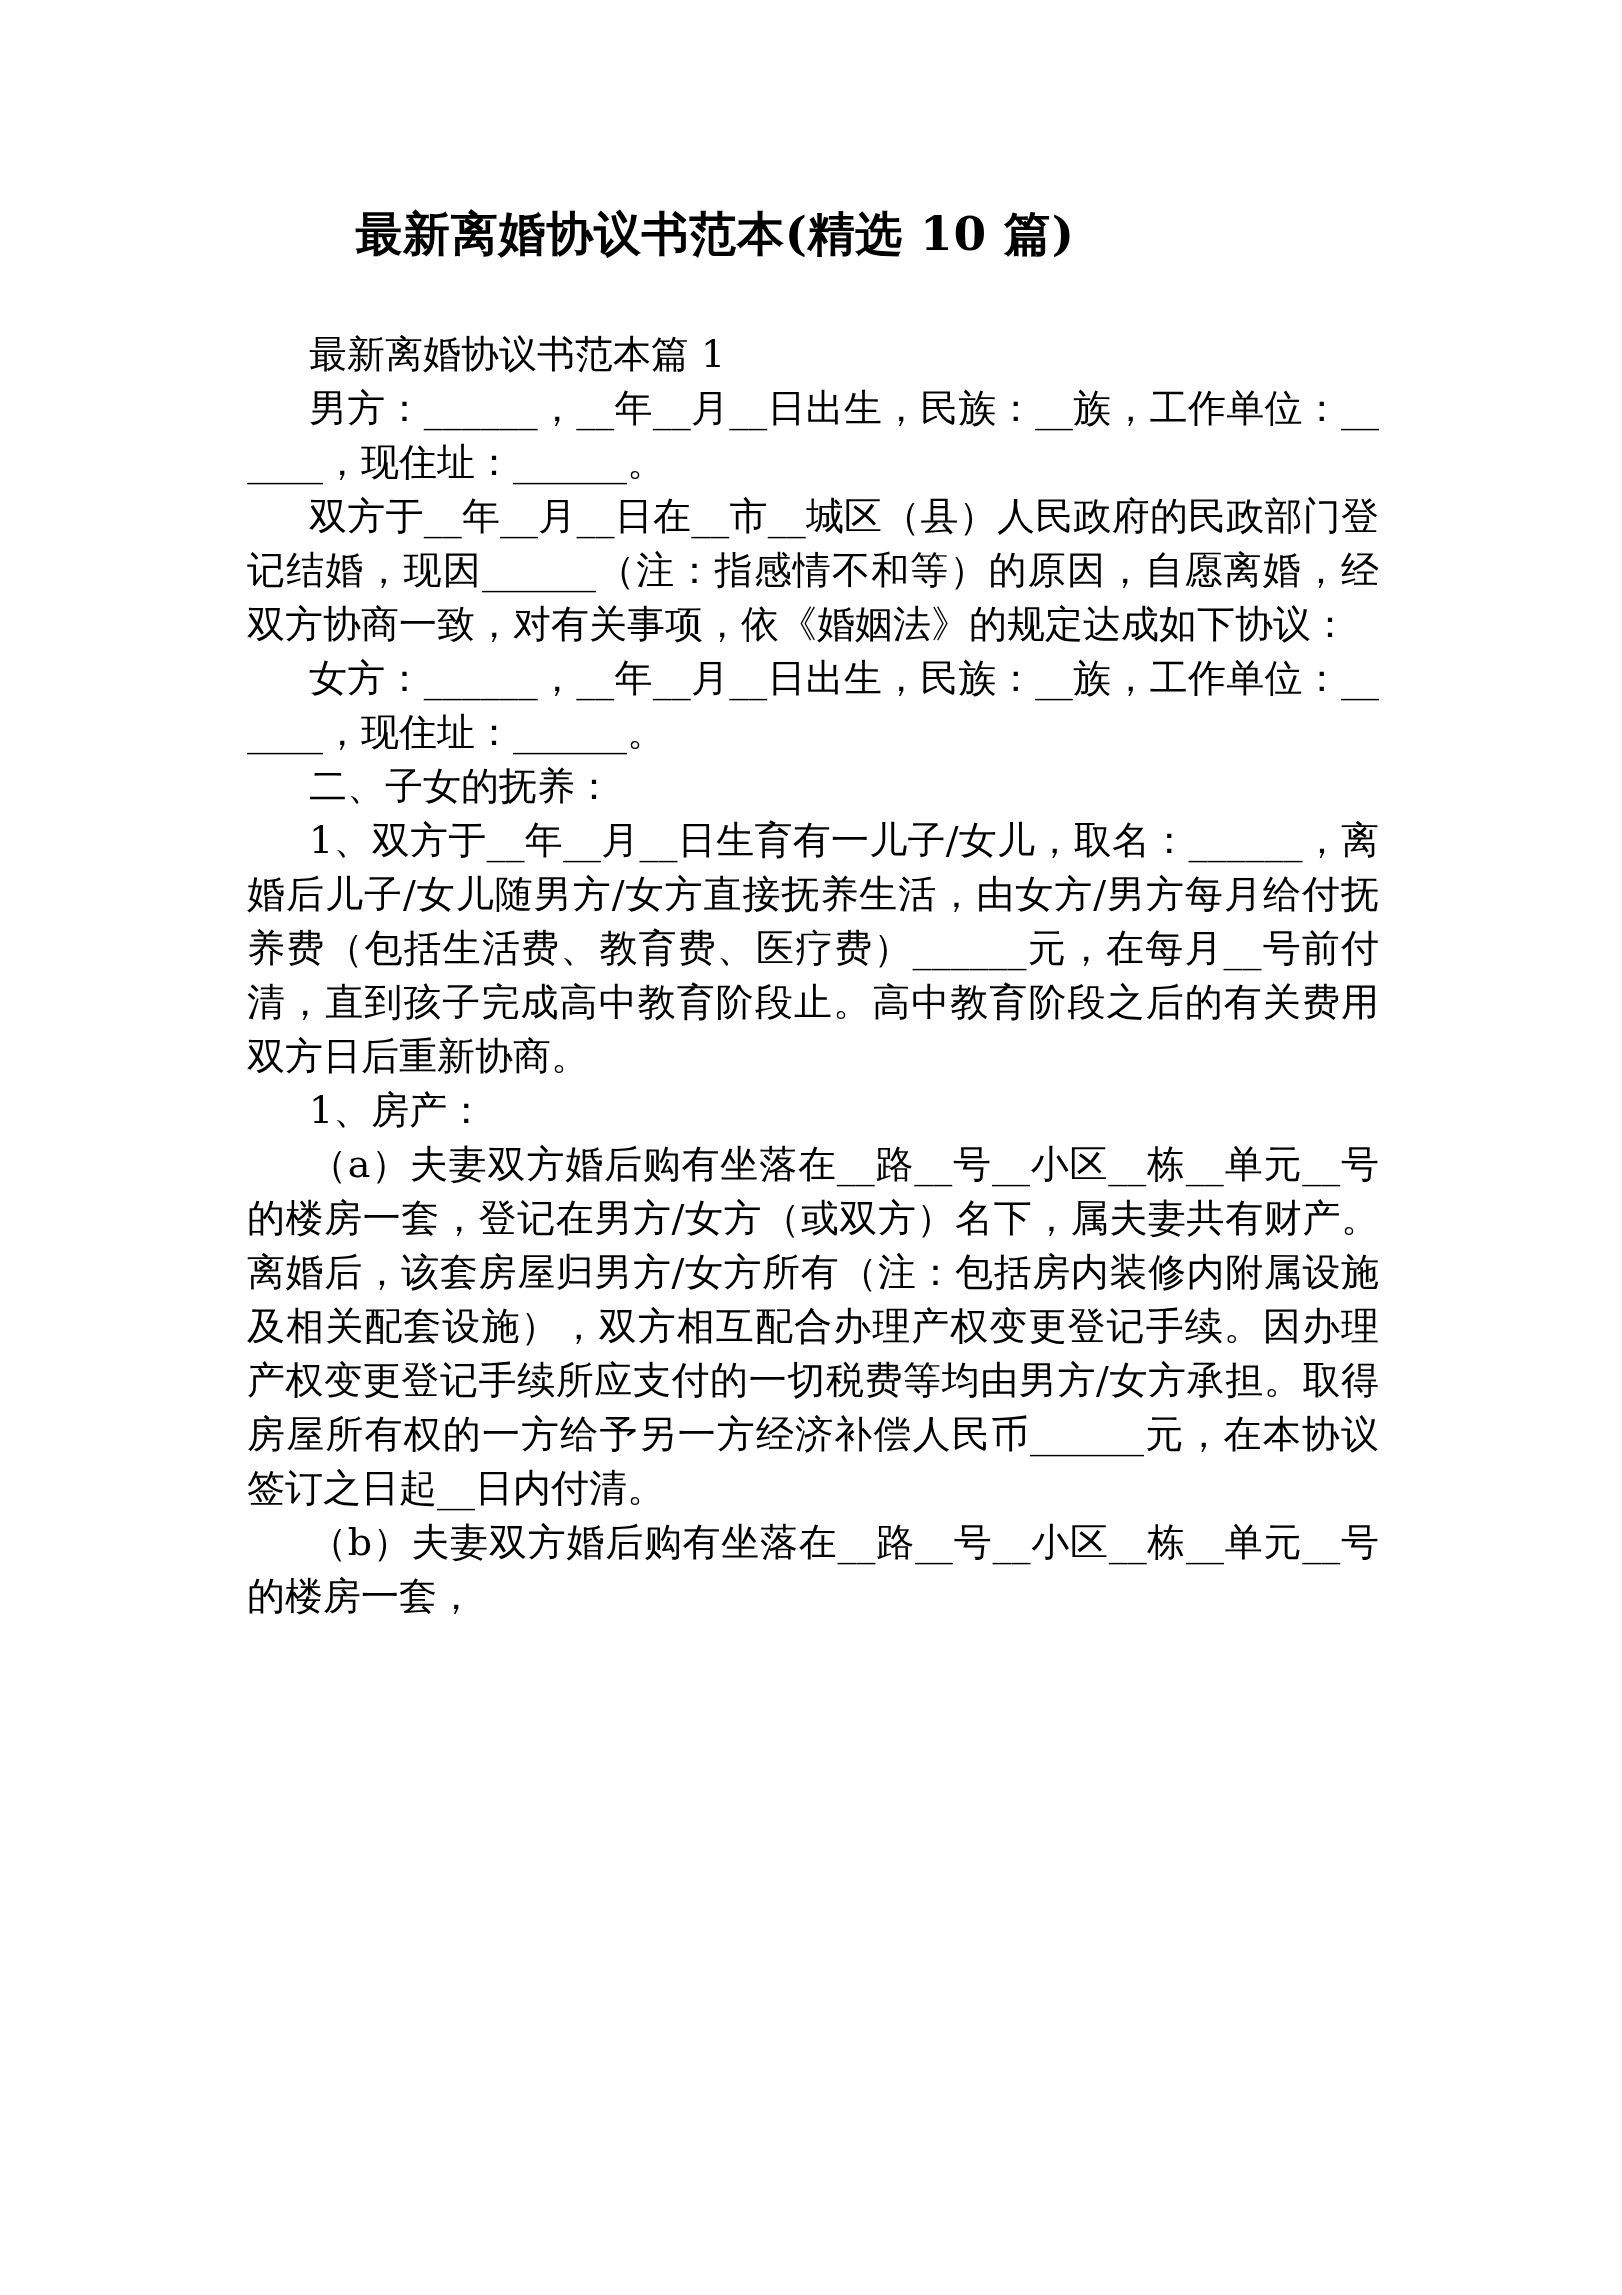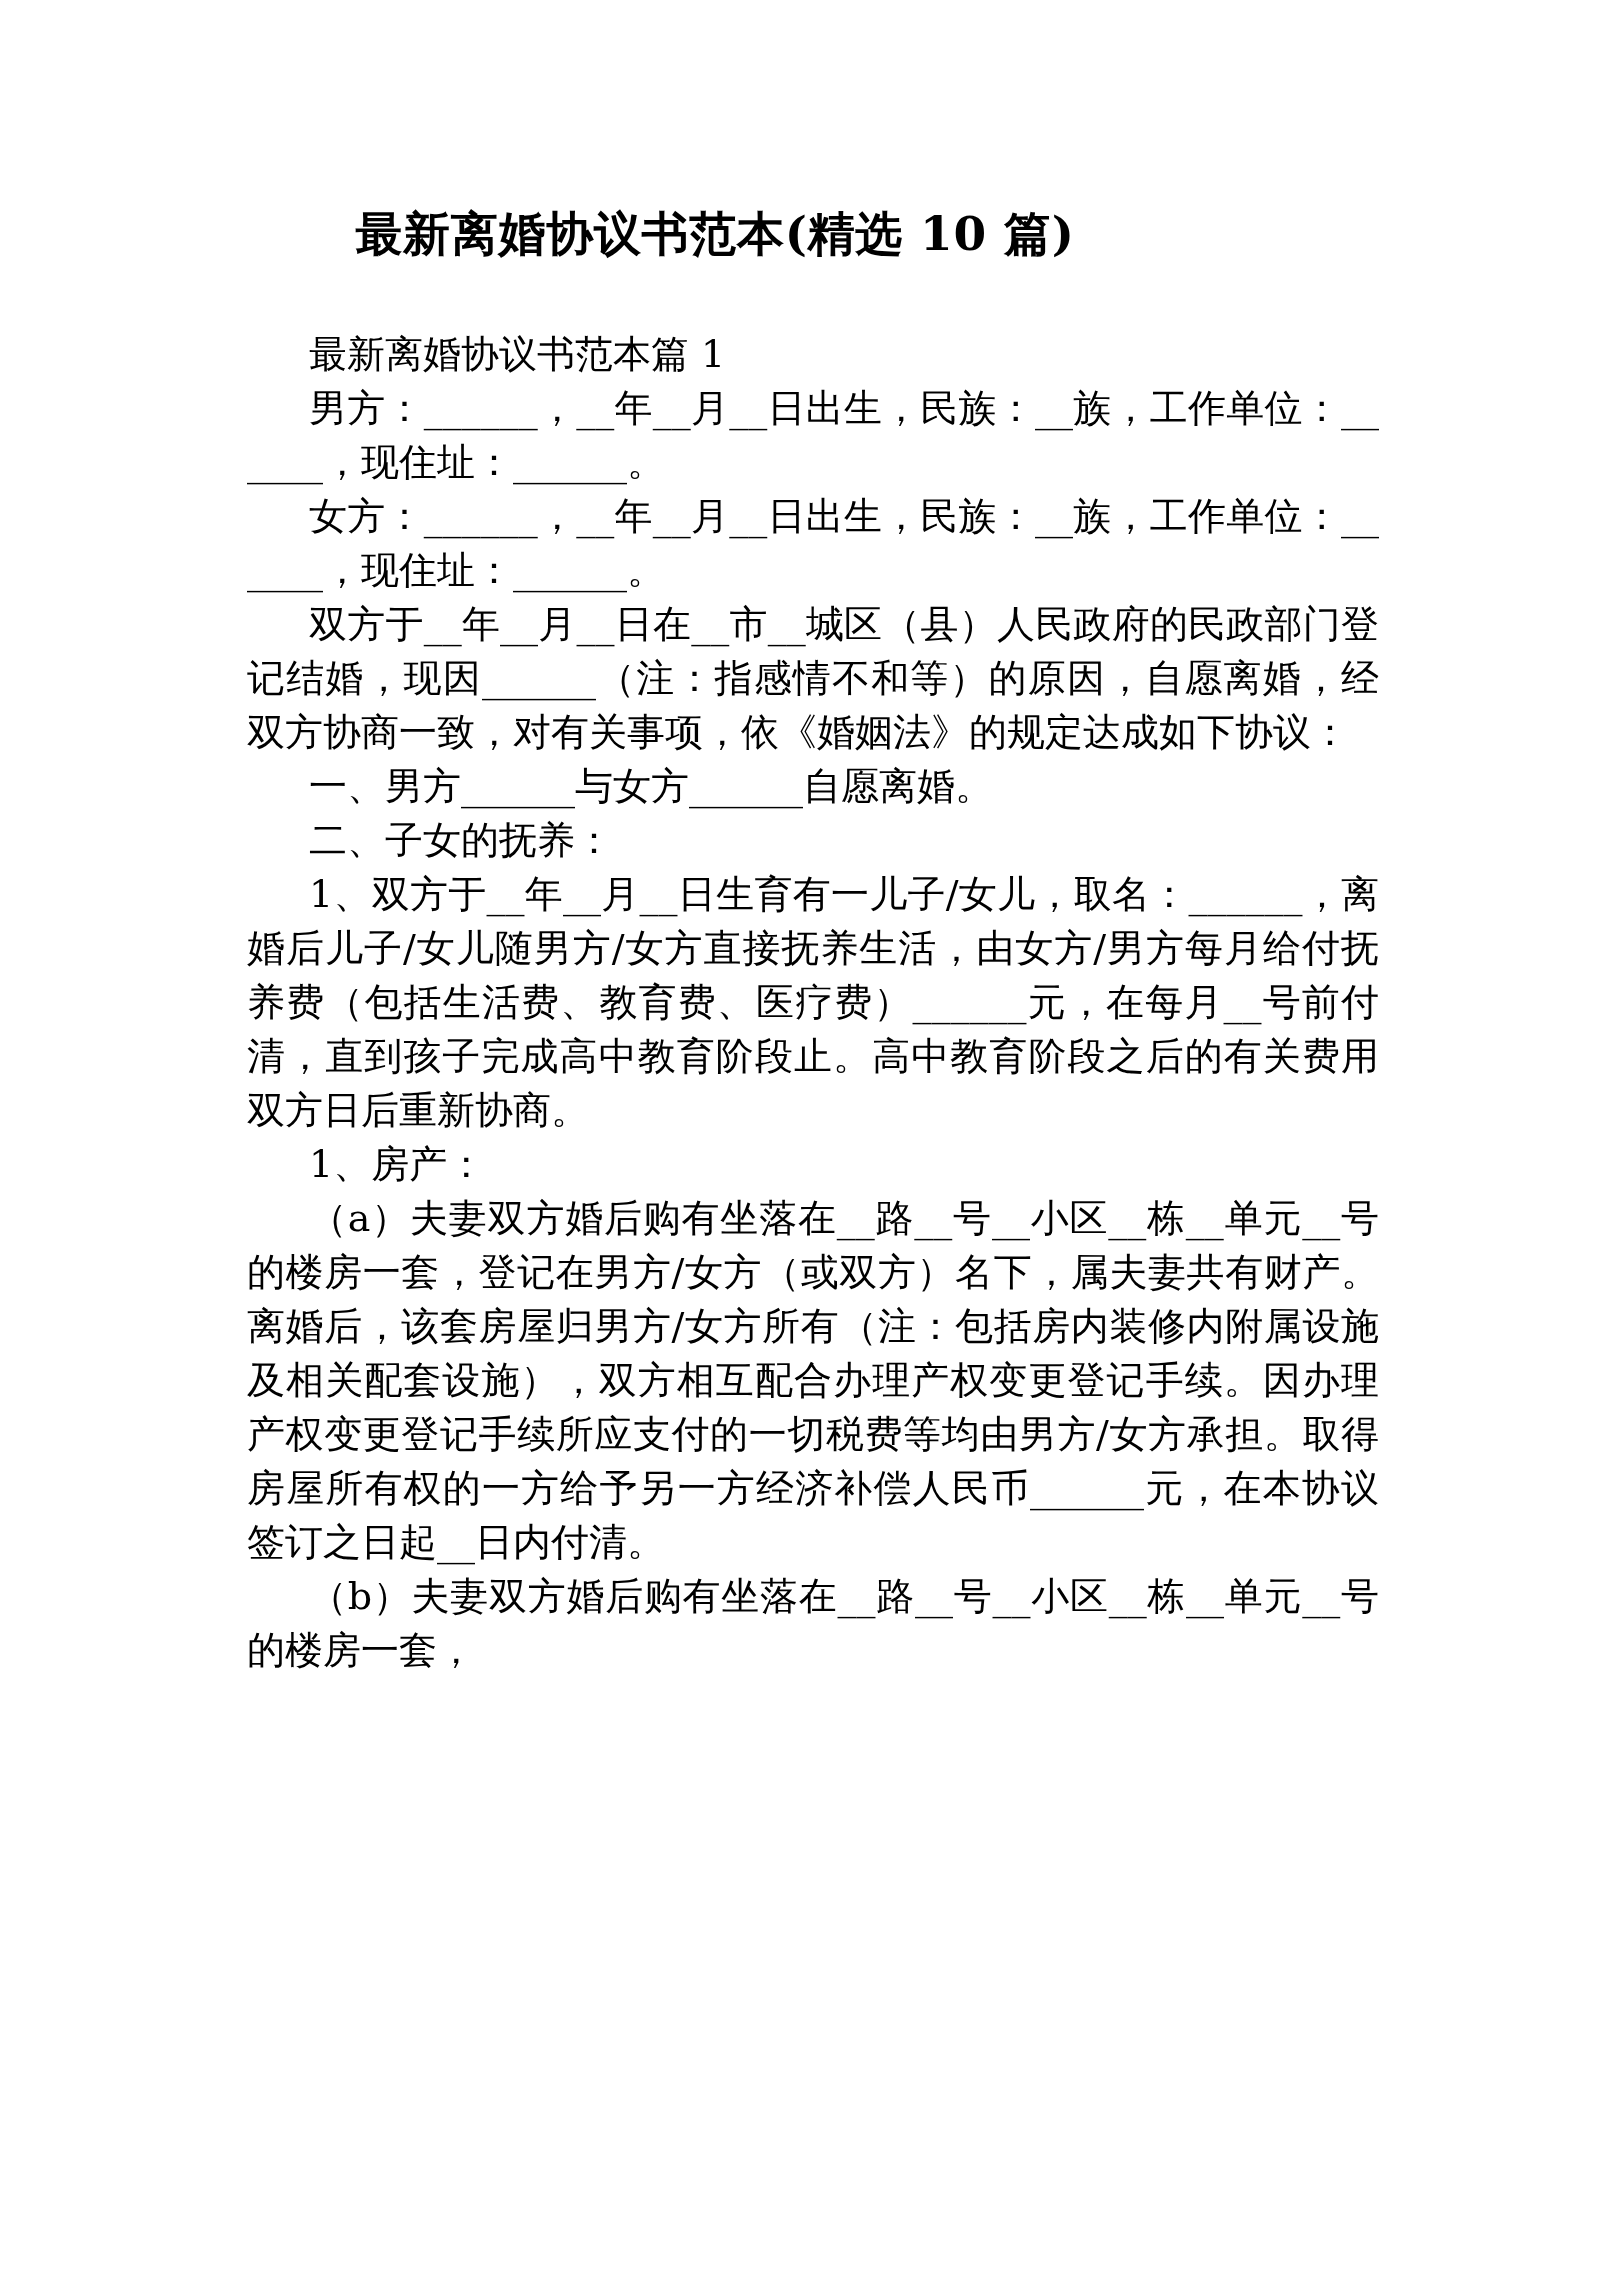--- a/index.html
+++ b/index.html
@@ -59,23 +59,22 @@
 </head>
 <body>
 
 <div class="page">
 
   <h1 class="doc-title">最新离婚协议书范本(精选 10 篇)</h1>
 
   <div class="body-block">
     <p class="para">最新离婚协议书范本篇 1</p>
     <p class="para">男方：______，__年__月__日出生，民族：__族，工作单位：______，现住址：______。</p>
+    <p class="para">双方于__年__月__日在__市__城区（县）人民政府的民政部门登记结婚，现因______（注：指感情不和等）的原因，自愿离婚，经双方协商一致，对有关事项，依《婚姻法》的规定达成如下协议：</p>
     <p class="para">女方：______，__年__月__日出生，民族：__族，工作单位：______，现住址：______。</p>
-    <p class="para">双方于__年__月__日在__市__城区（县）人民政府的民政部门登记结婚，现因______（注：指感情不和等）的原因，自愿离婚，经双方协商一致，对有关事项，依《婚姻法》的规定达成如下协议：</p>
-    <p class="para">一、男方______与女方______自愿离婚。</p>
     <p class="para">二、子女的抚养：</p>
     <p class="para sub">1、双方于__年__月__日生育有一儿子/女儿，取名：______，离婚后儿子/女儿随男方/女方直接抚养生活，由女方/男方每月给付抚养费（包括生活费、教育费、医疗费）______元，在每月__号前付清，直到孩子完成高中教育阶段止。高中教育阶段之后的有关费用双方日后重新协商。</p>
     <p class="para sub">1、房产：</p>
     <p class="para sub">（a）夫妻双方婚后购有坐落在__路__号__小区__栋__单元__号的楼房一套，登记在男方/女方（或双方）名下，属夫妻共有财产。离婚后，该套房屋归男方/女方所有（注：包括房内装修内附属设施及相关配套设施），双方相互配合办理产权变更登记手续。因办理产权变更登记手续所应支付的一切税费等均由男方/女方承担。取得房屋所有权的一方给予另一方经济补偿人民币______元，在本协议签订之日起__日内付清。</p>
     <p class="para sub">（b）夫妻双方婚后购有坐落在__路__号__小区__栋__单元__号的楼房一套，</p>
   </div>
 
 </div>
 
 

